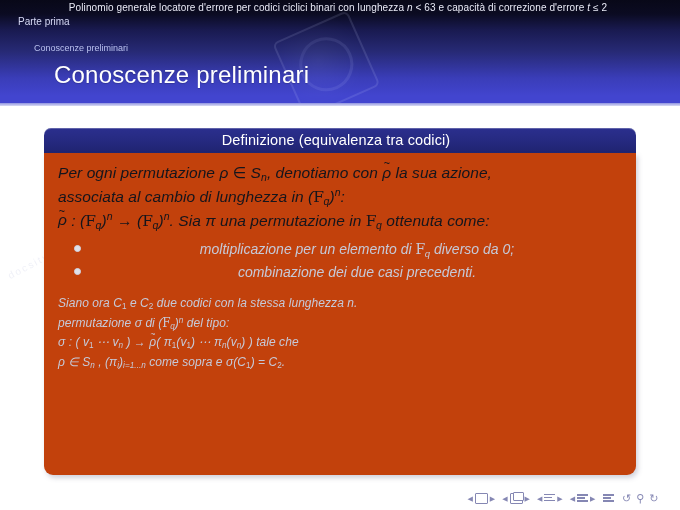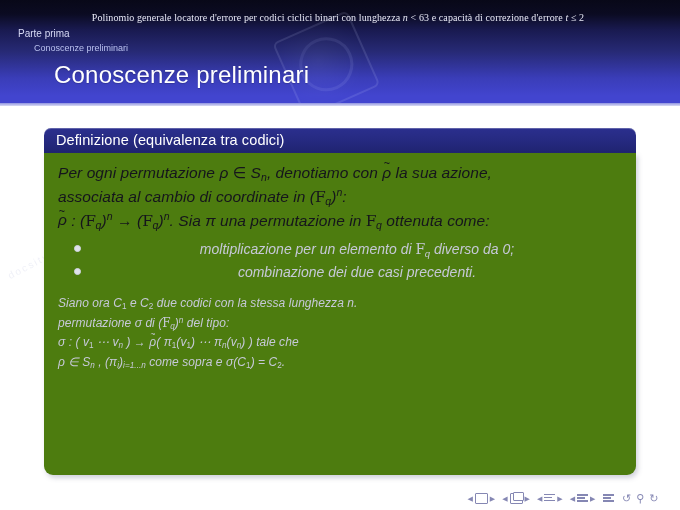--- a/index.html
+++ b/index.html
@@ -78,38 +78,37 @@
     opacity: 0.10;
     transform: rotate(-28deg);
     pointer-events: none;
     color: #6a75b8;
     font-size: 10px;
     letter-spacing: 2px;
   }
 
   #doc-title {
     position: absolute;
-    left: 0; top: 12px;
+    left: 0; top: 2px;
     width: 676px;
     text-align: center;
     color: #e9eaf6;
     font-size: 10px;
     letter-spacing: 0.1px;
     white-space: nowrap;
-    font-family: Liberation Serif, serif;
   }
   #doc-title .math-i { font-style: italic; }
 
   .breadcrumb-line {
     position: absolute;
     color: #c9cdf0;
     font-size: 9.5px;
     white-space: nowrap;
   }
-  #crumb-1 { left: 18px; top: 28px; font-size: 10px; color: #d6d9f5; }
+  #crumb-1 { left: 18px; top: 16px; font-size: 10px; color: #d6d9f5; }
   #crumb-2 { left: 34px; top: 43px; font-size: 9px; color: #b9c0ee; }
 
   #frame-title {
     position: absolute;
     left: 54px; top: 61px;
     color: #ffffff;
     font-size: 24px;
     font-weight: normal;
     letter-spacing: 0.2px;
     white-space: nowrap;
@@ -119,28 +118,29 @@
   
   #definition-block {
     position: absolute;
     left: 44px; top: 128px;
     width: 592px;
   }
   #definition-header {
     background: linear-gradient(to bottom, #2b2f8e 0%, #262a82 45%, #1f2370 100%);
     color: #ffffff;
     font-size: 14.5px;
-    padding: 4px 12px 5px 12px;
+    padding: 4px 12px 5px 4px;
     border-radius: 7px 7px 0 0;
     letter-spacing: 0.1px;
     white-space: nowrap;
     box-shadow: 0 1px 0 rgba(255,255,255,0.25) inset;
+    text-align: center;
   }
   #definition-body {
-    background: #4d7c0f;
+    background: #c2410c;
     border-radius: 0 0 9px 9px;
     padding: 9px 14px 11px 14px;
     box-shadow: 2px 3px 5px rgba(90,95,130,0.28);
     min-height: 322px;
     box-sizing: border-box;
   }
 
   .body-line {
     font-size: 15.5px;
     font-style: italic;
@@ -289,21 +289,21 @@
 
   <div id="definition-header">Definizione (equivalenza tra codici)</div>
 
   <div id="definition-body">
 
     <div class="body-line">
       <span>Per ogni permutazione </span><span class="mi">ρ</span><span class="mup"> ∈ </span><span class="mi">S</span><span class="sub">n</span><span>, denotiamo con </span><span class="tilde-rho">ρ</span><span> la sua azione,</span>
     </div>
 
     <div class="body-line">
-      <span>associata al cambio di coordinate in (</span><span class="bb">F</span><span class="sub">q</span><span>)</span><span class="sup">n</span><span>:</span>
+      <span>associata al cambio di lunghezza in (</span><span class="bb">F</span><span class="sub">q</span><span>)</span><span class="sup">n</span><span>:</span>
     </div>
 
     <div class="body-line">
       <span class="tilde-rho">ρ</span><span> : (</span><span class="bb">F</span><span class="sub">q</span><span>)</span><span class="sup">n</span><span> → (</span><span class="bb">F</span><span class="sub">q</span><span>)</span><span class="sup">n</span><span>. Sia </span><span class="mi">π</span><span> una permutazione in </span><span class="bb">F</span><span class="sub">q</span><span> ottenuta come:</span>
     </div>
 
     <ul class="bullets">
       <li class="dim">
         <span class="bullet-dot"></span><span>moltiplicazione per un elemento di </span><span class="bb">F</span><span class="sub">q</span><span> diverso da 0;</span>
       </li>

